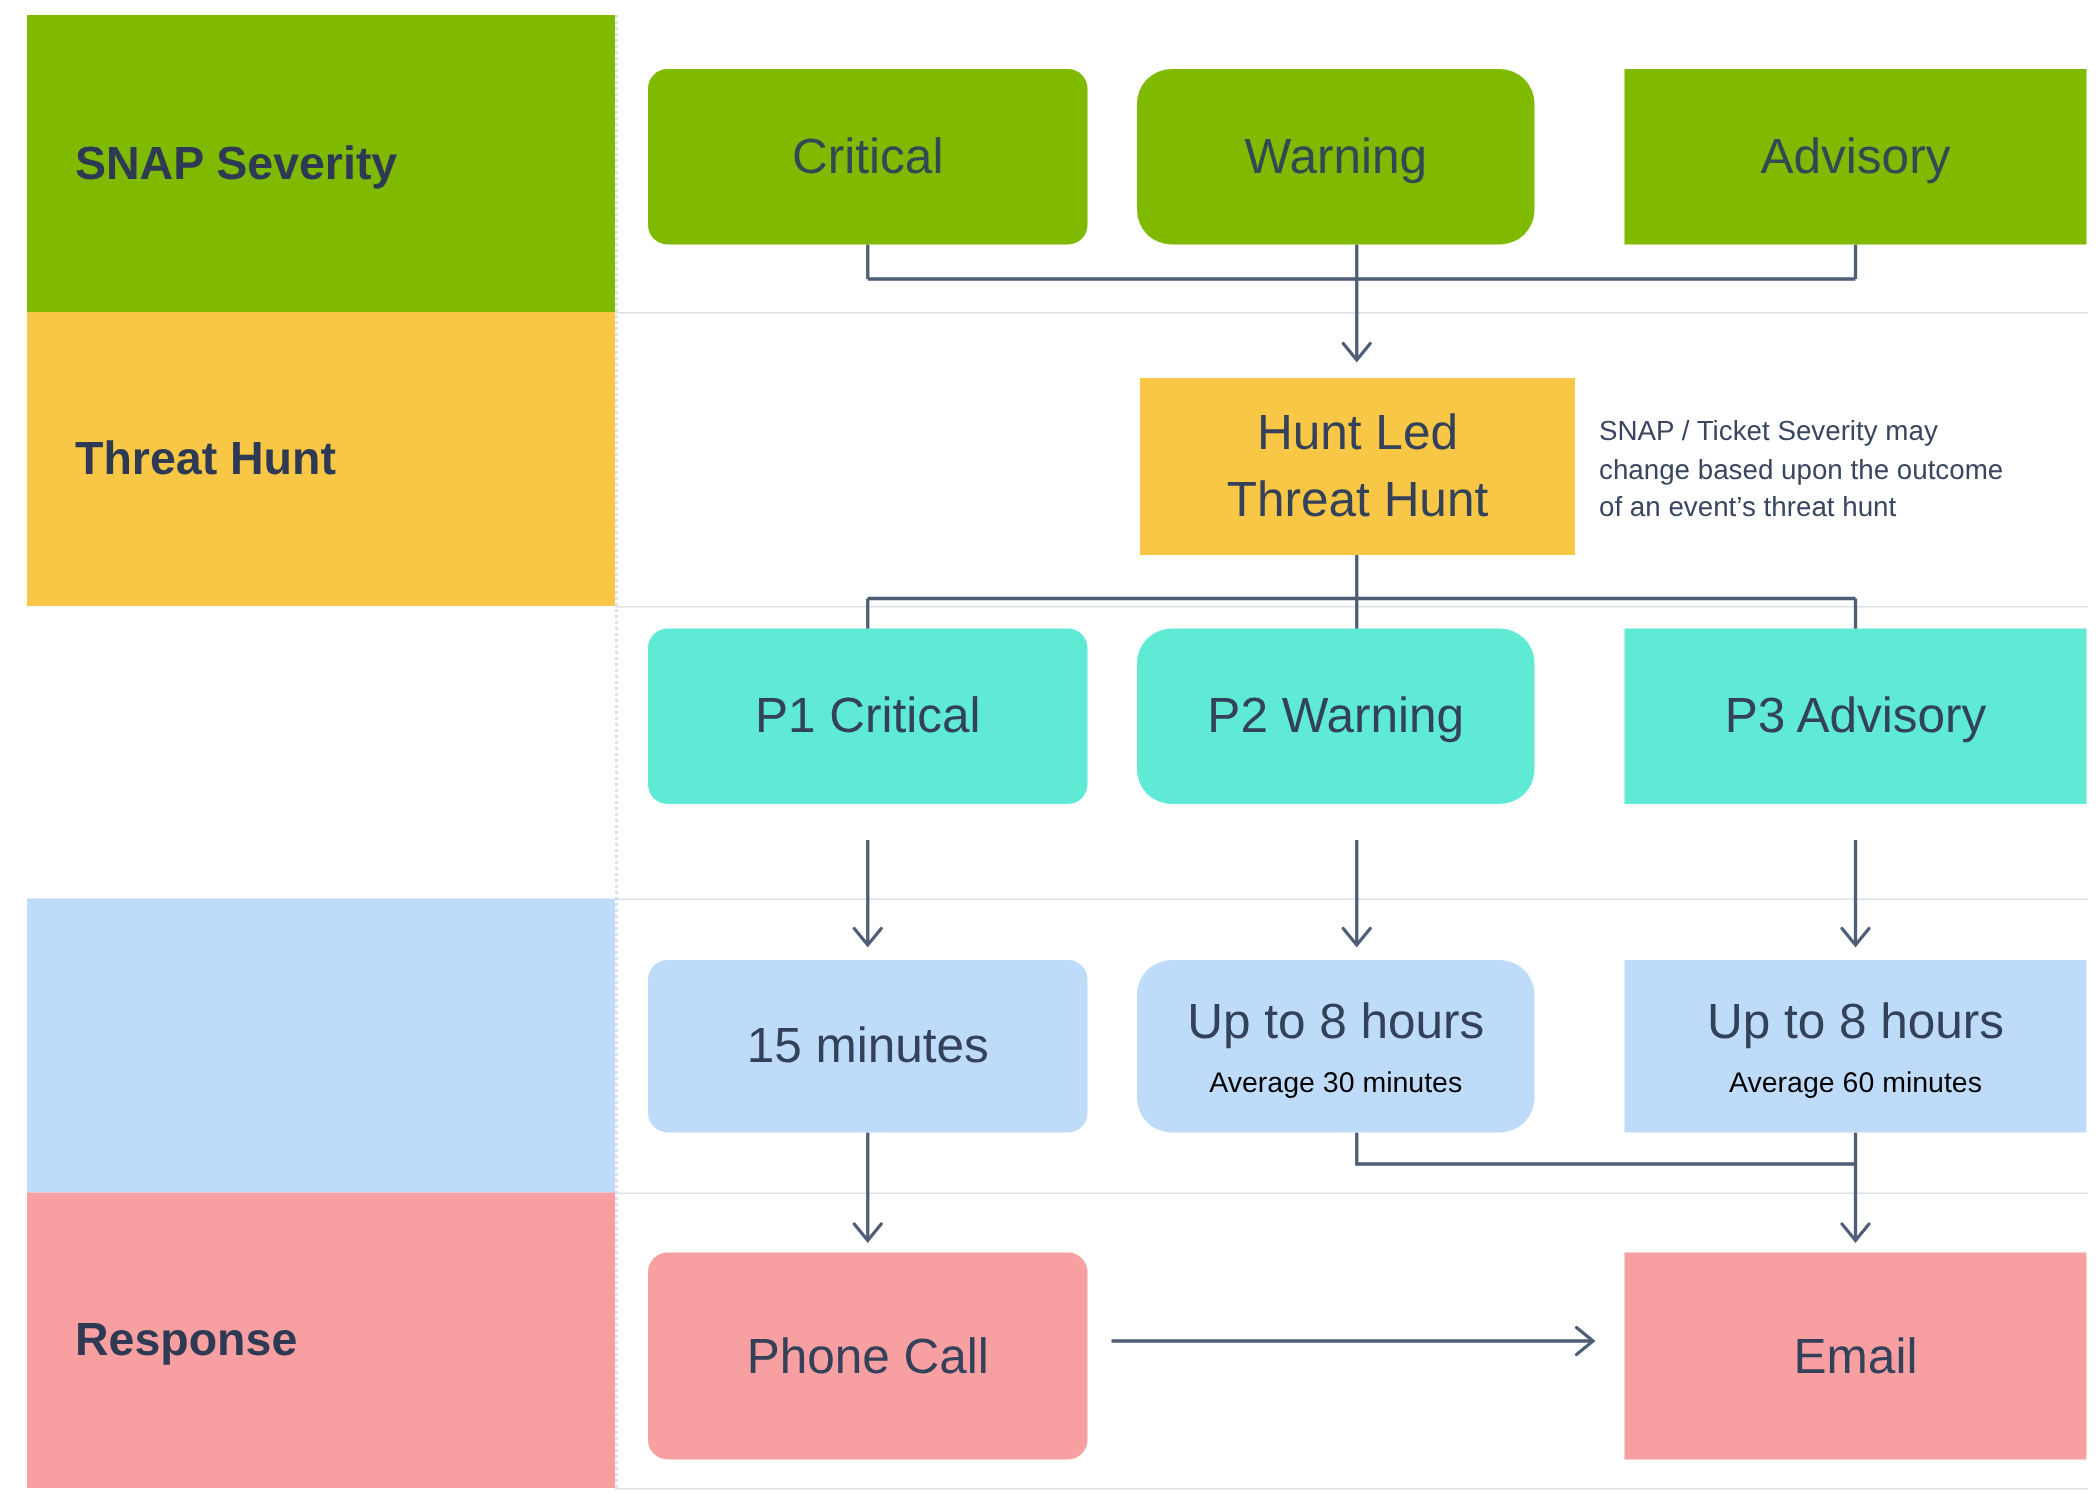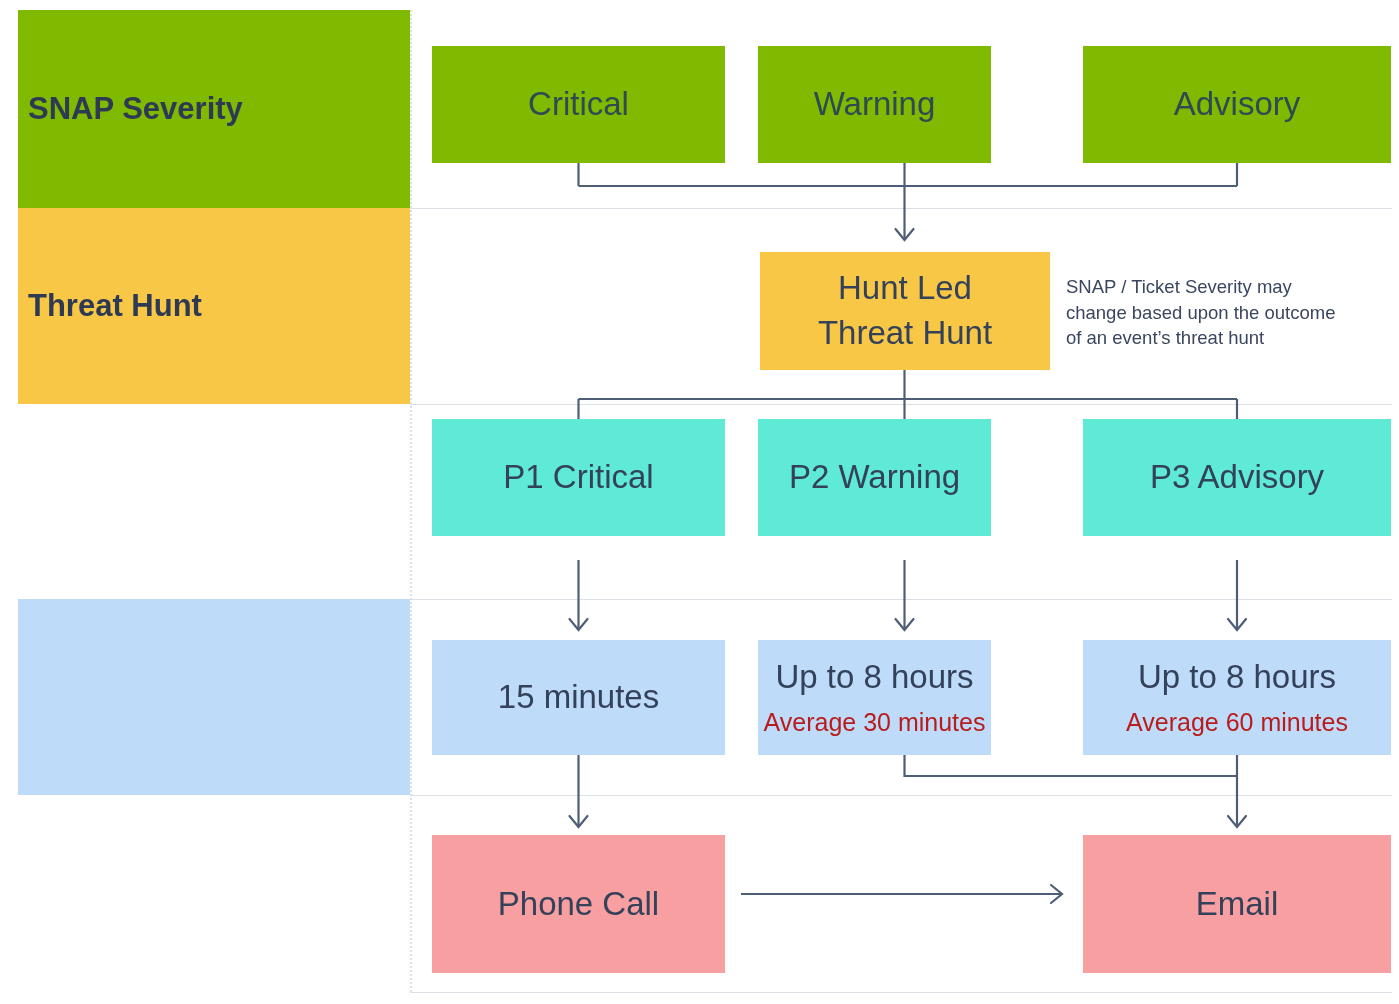--- a/index.html
+++ b/index.html
@@ -8,53 +8,53 @@
     width:1399px;height:1004px;
     background:#ffffff;
     font-family:"Liberation Sans","DejaVu Sans",sans-serif;
     color:#333e56;
     overflow:hidden;
   }
   
   .band{
     position:absolute;left:18px;width:392px;
     display:flex;align-items:center;
-    box-sizing:border-box;padding-left:10px;
+    box-sizing:border-box;padding-left:32px;
   }
   .band .lbl{font-size:31px;font-weight:700;color:#2e3a54;line-height:1.3;}
   .band-snap   {top:10px;height:198px;background:#7fba00;}
   .band-threat {top:208px;height:196px;background:#f8c745;}
   .band-ticket {top:404px;height:195px;background:#c9d1dc;}
   .band-mttr   {top:599px;height:196px;background:#bedcf9;}
   .band-resp   {top:795px;height:197px;background:#f89fa1;}
 
   
   .sep{position:absolute;left:410px;right:7px;height:1px;background:#dce1e8;}
   .sep1{top:208px;} .sep2{top:404px;} .sep3{top:599px;} .sep4{top:795px;} .sep5{top:992px;}
   .vdiv{position:absolute;left:410px;top:10px;height:982px;border-left:2px dotted #d3d9e0;opacity:.8;}
 
   
   .node{
     position:absolute;display:flex;flex-direction:column;
     align-items:center;justify-content:center;
     font-size:33px;color:#33415a;text-align:center;line-height:1.35;
     box-sizing:border-box;
   }
-  .col1{left:432px;width:293px;}
-  .col2{left:758px;width:233px;}
+  .col1{left:432px;width:293px;border-radius:13px;}
+  .col2{left:758px;width:265px;border-radius:23px;}
   .col3{left:1083px;width:308px;align-items:center;}
   .row-snap  {top:46px;height:117px;background:#7fba00;color:#2f4a52;}
   .row-ticket{top:419px;height:117px;background:#5eead4;}
   .row-mttr  {top:640px;height:115px;background:#bedcf9;}
   .row-resp  {top:835px;height:138px;background:#f89fa1;}
   .node-hunt{
     left:760px;top:252px;width:290px;height:118px;
     background:#f8c745;
   }
-  .sub{font-size:25px;margin-top:6px;color:#b91c1c;}
+  .sub{font-size:19px;margin-top:6px;color:#000000;}
 
   .note{
     position:absolute;left:1066px;top:274px;width:336px;
     font-size:18.5px;line-height:1.38;color:#3a465f;
   }
   .note span{display:block;}
 
   svg.connectors{position:absolute;left:0;top:0;pointer-events:none;}
 </style>
 </head>
@@ -65,20 +65,23 @@
   <div class="band band-snap">
     <span class="lbl">SNAP Severity</span>
   </div>
   <div class="band band-threat">
     <span class="lbl">Threat Hunt</span>
   </div>
   <div class="band band-mttr">
     <span class="lbl">
       <br>
     </span>
+  </div>
+  <div class="band band-resp">
+    <span class="lbl">Response</span>
   </div>
 
   <div class="sep sep1"></div>
   <div class="sep sep2"></div>
   <div class="sep sep3"></div>
   <div class="sep sep4"></div>
   <div class="sep sep5"></div>
   <div class="vdiv"></div>
 
   <svg class="connectors" width="1399" height="1004" viewBox="0 0 1399 1004">

